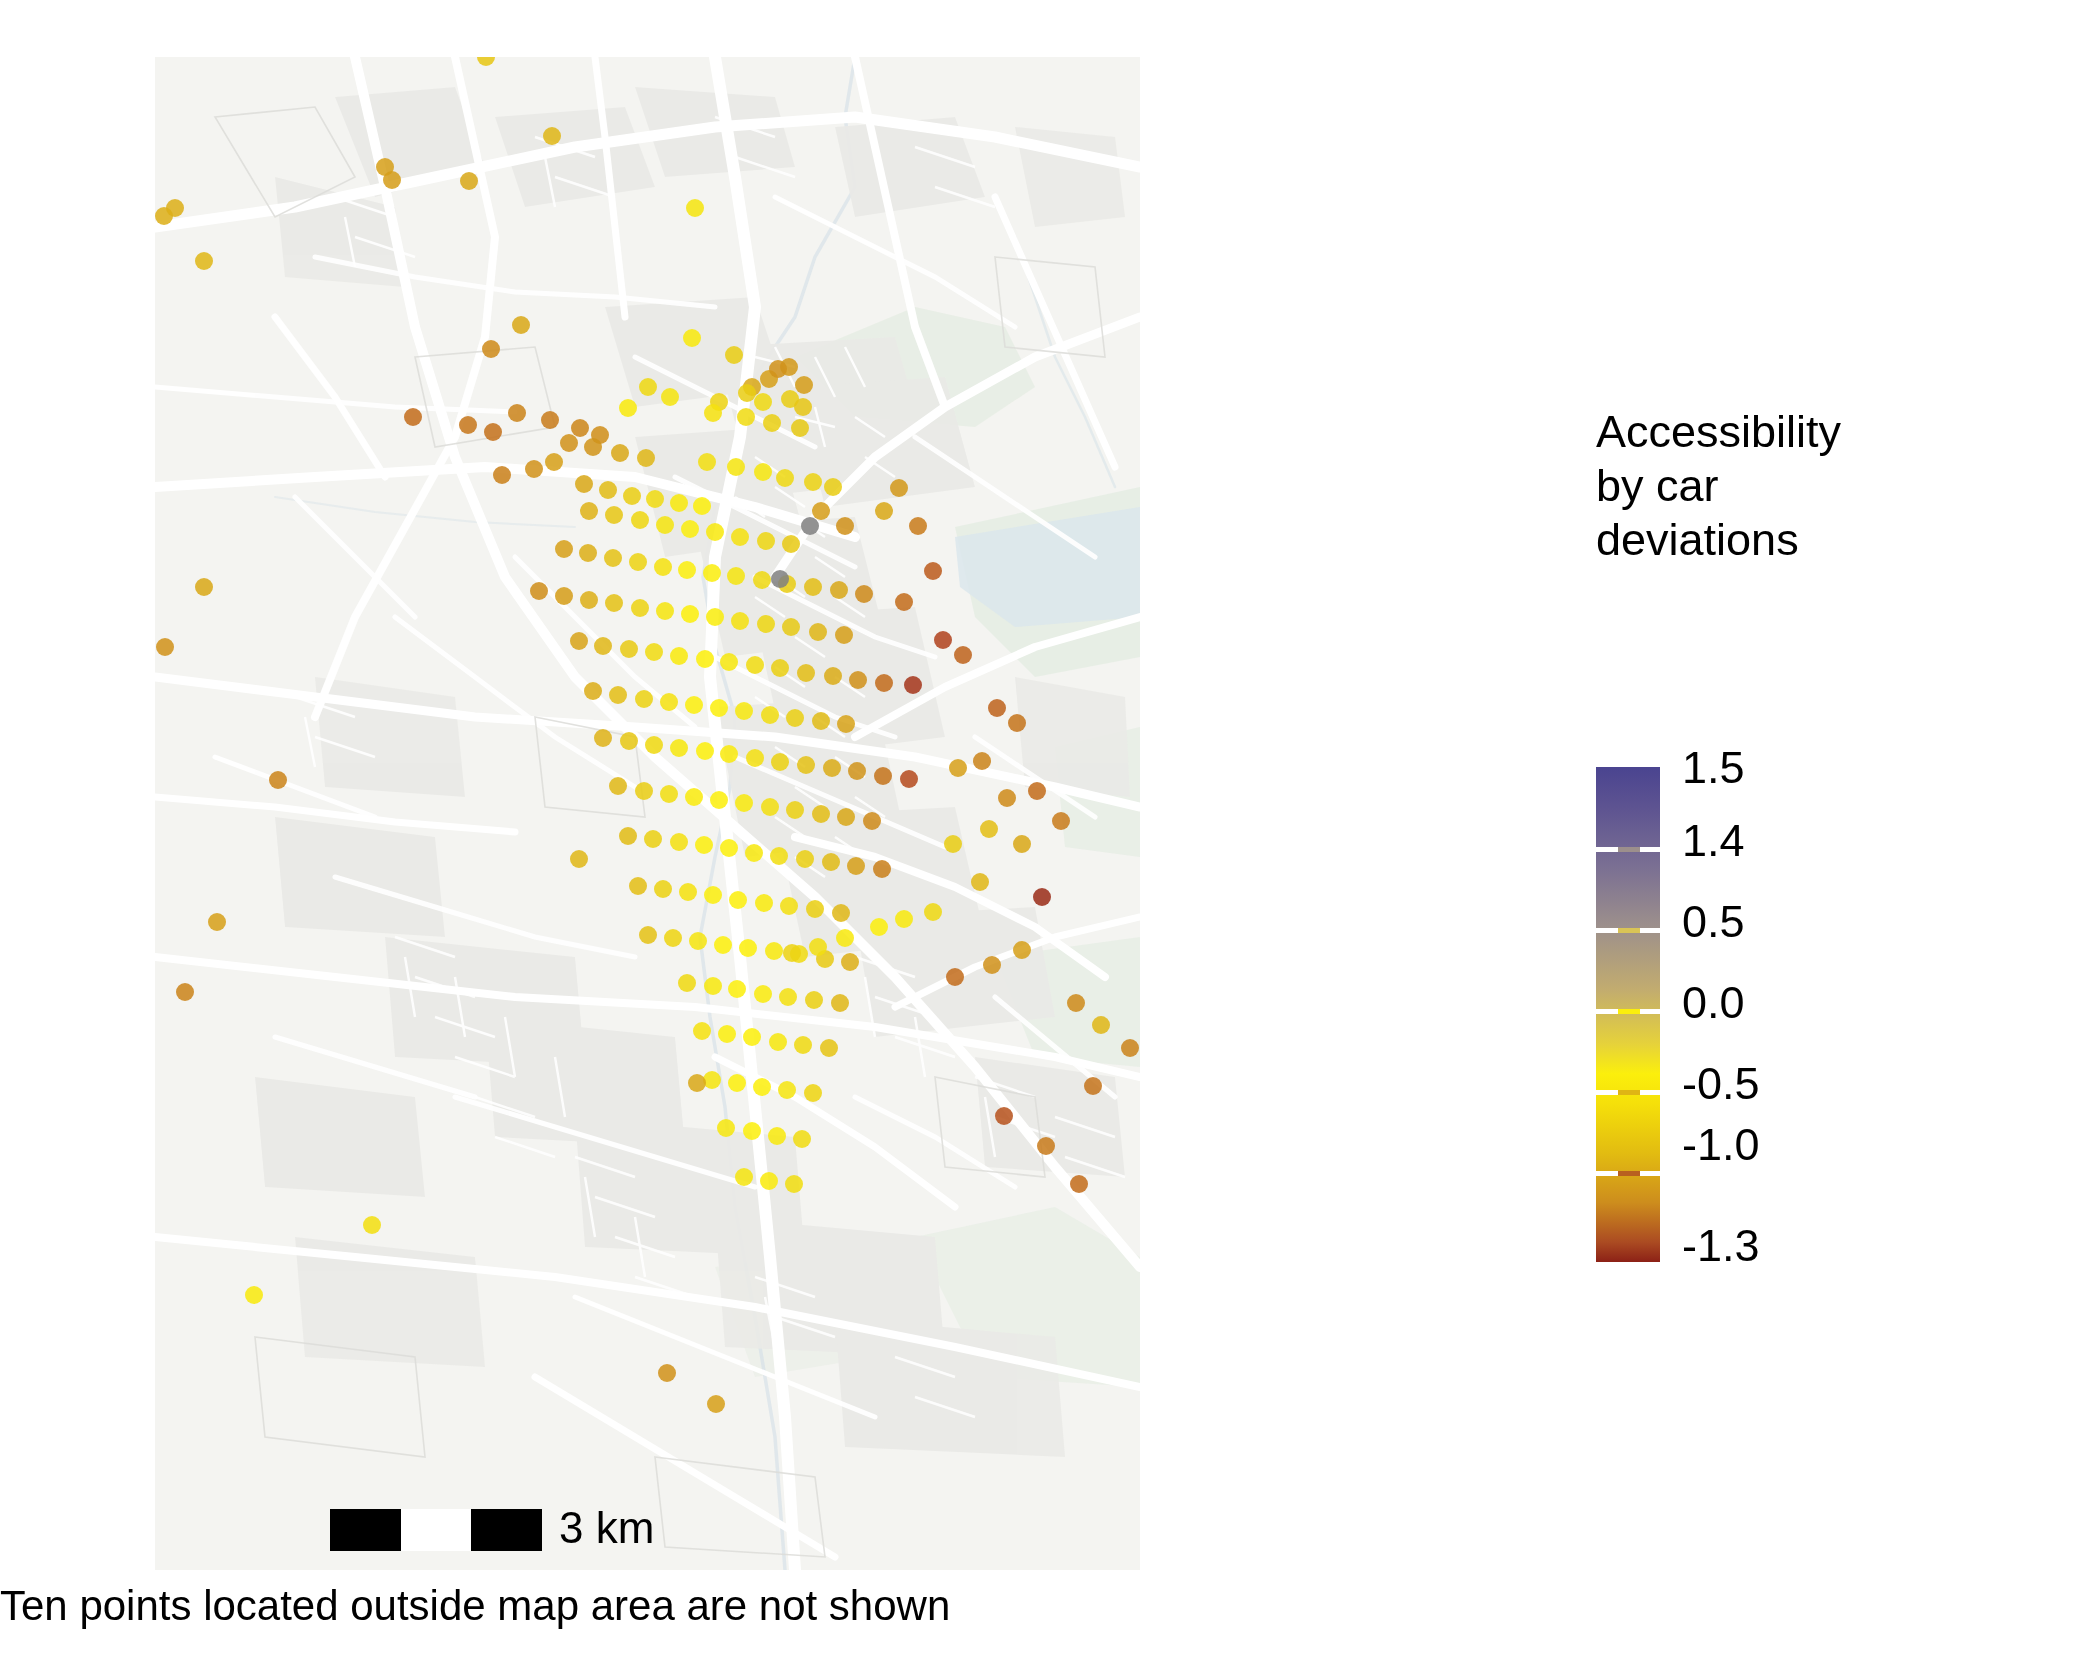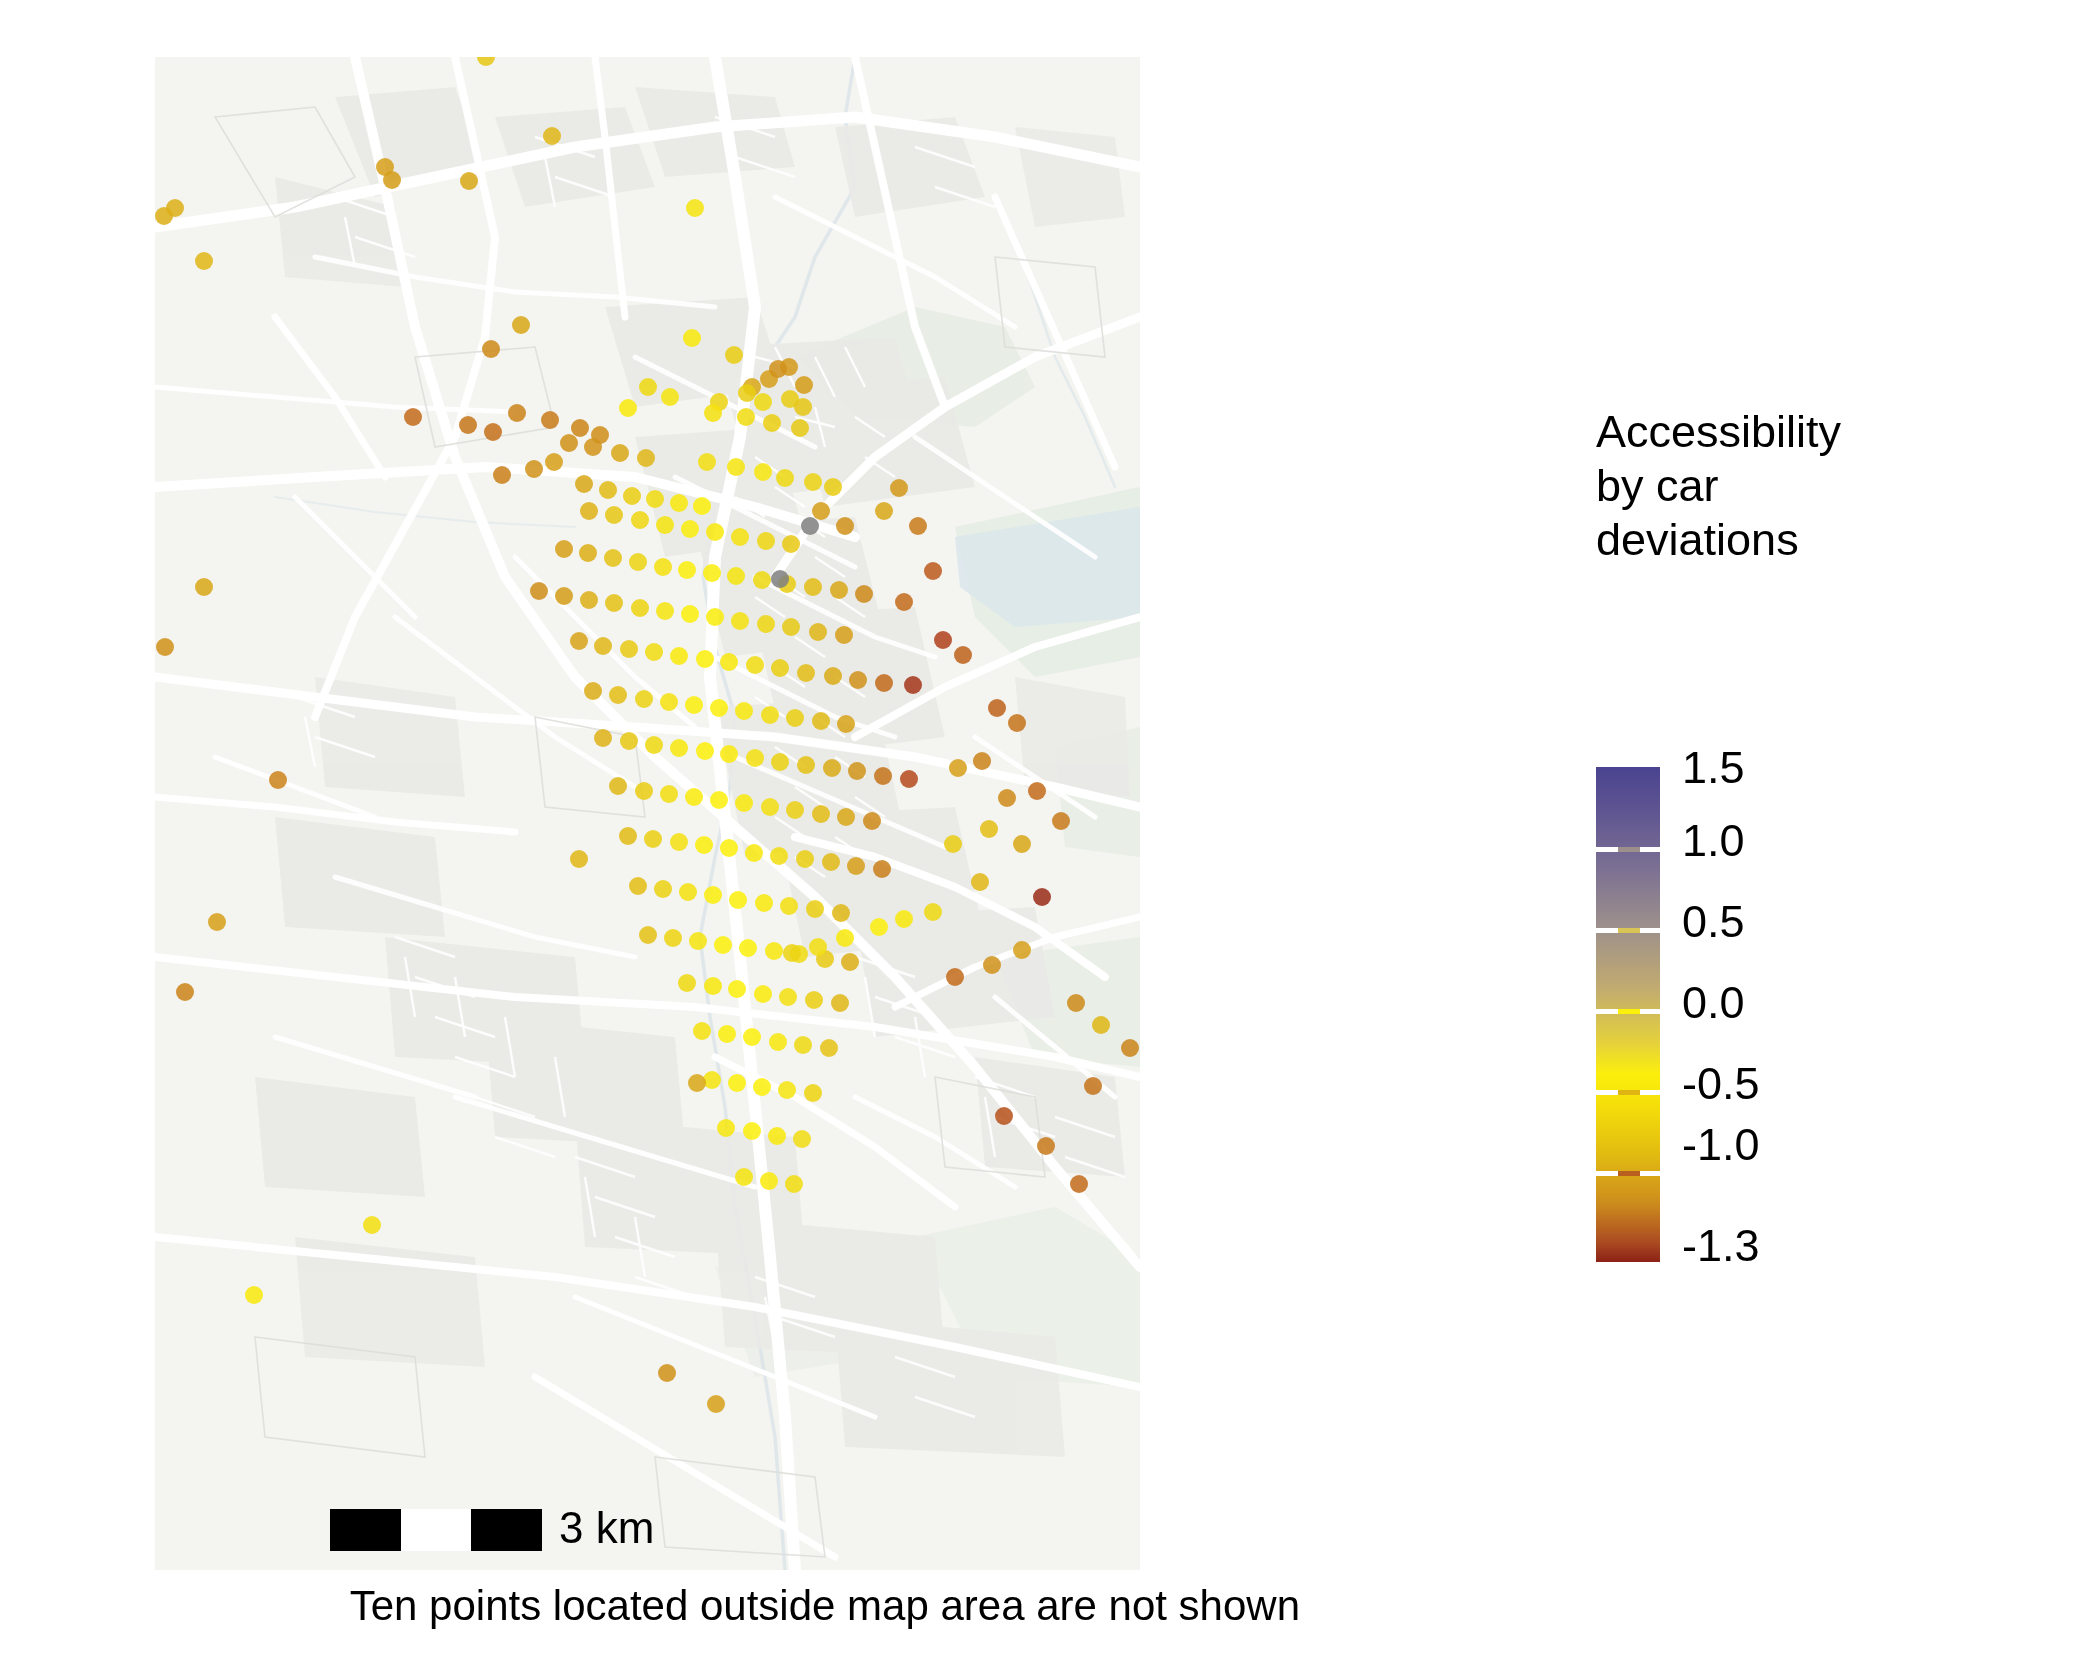--- a/index.html
+++ b/index.html
@@ -41,21 +41,21 @@
               #ab4b22 96%,
               #8c2116 100%);}
   .cb-tick{position:absolute;left:0;width:64px;height:5px;background:#fff;}
   .cb-tick::after{content:"";position:absolute;left:22px;width:20px;height:5px;
                   background:linear-gradient(to bottom,#fff,#fff);}
   .cb-gap{position:absolute;left:22px;width:22px;height:5px;}
   .cb-label{position:absolute;left:86px;font-size:45px;line-height:45px;
             color:#000;white-space:nowrap;}
 
   
-  #caption{position:absolute;left:0;top:1581px;width:1300px;text-align:right;
+  #caption{position:absolute;left:0;top:1581px;width:1300px;text-align:left;
            font-size:42px;line-height:50px;color:#000;}
 </style>
 </head>
 <body>
 
 <div id="map-panel">
 
   <svg id="basemap" viewBox="0 0 985 1513" preserveAspectRatio="none">
     <rect x="0" y="0" width="985" height="1513" fill="#f4f4f1"></rect>
 
@@ -460,21 +460,21 @@
       <div class="cb-tick" style="top:242px"></div>
       <div class="cb-tick" style="top:323px"></div>
       <div class="cb-tick" style="top:404px"></div>
       <div class="cb-gap" style="top:80px;background:#9c8f8c"></div>
       <div class="cb-gap" style="top:161px;background:#d9c456"></div>
       <div class="cb-gap" style="top:242px;background:#fbef0c"></div>
       <div class="cb-gap" style="top:323px;background:#dfb514"></div>
       <div class="cb-gap" style="top:404px;background:#b86020"></div>
     </div>
     <div class="cb-label" style="top:-10px">1.5</div>
-    <div class="cb-label" style="top:63px">1.0</div>
+    <div class="cb-label" style="top:63px">1.4</div>
     <div class="cb-label" style="top:144px">0.5</div>
     <div class="cb-label" style="top:225px">0.0</div>
     <div class="cb-label" style="top:306px">-0.5</div>
     <div class="cb-label" style="top:367px">-1.0</div>
     <div class="cb-label" style="top:468px">-1.3</div>
   </div>
 </div>
 
 <div id="caption">Ten points located outside map area are not shown</div>
 

